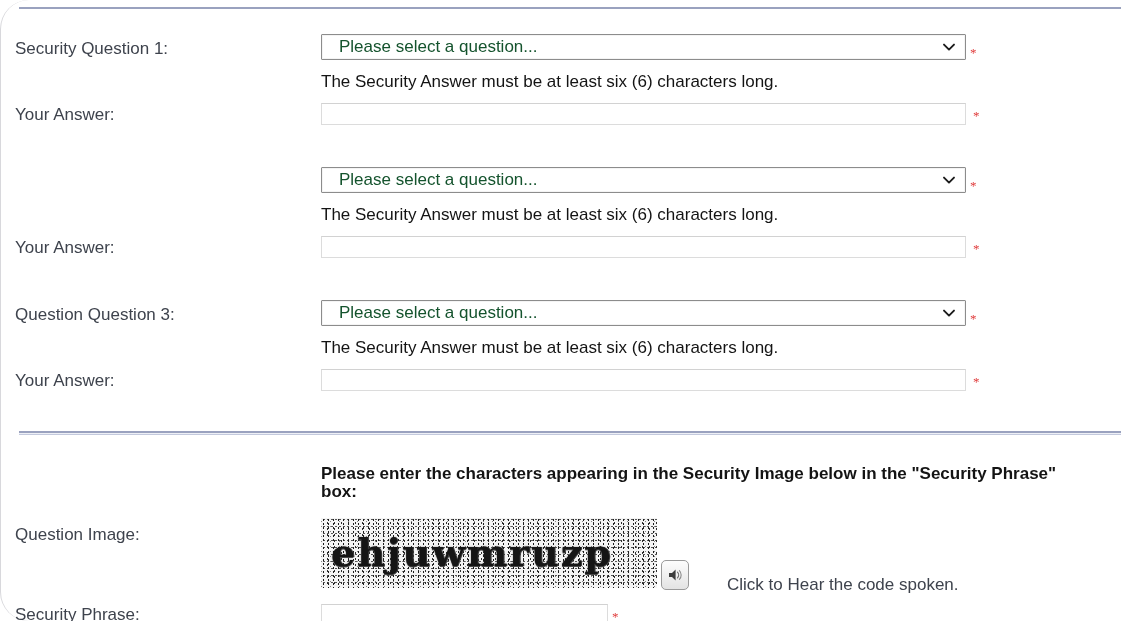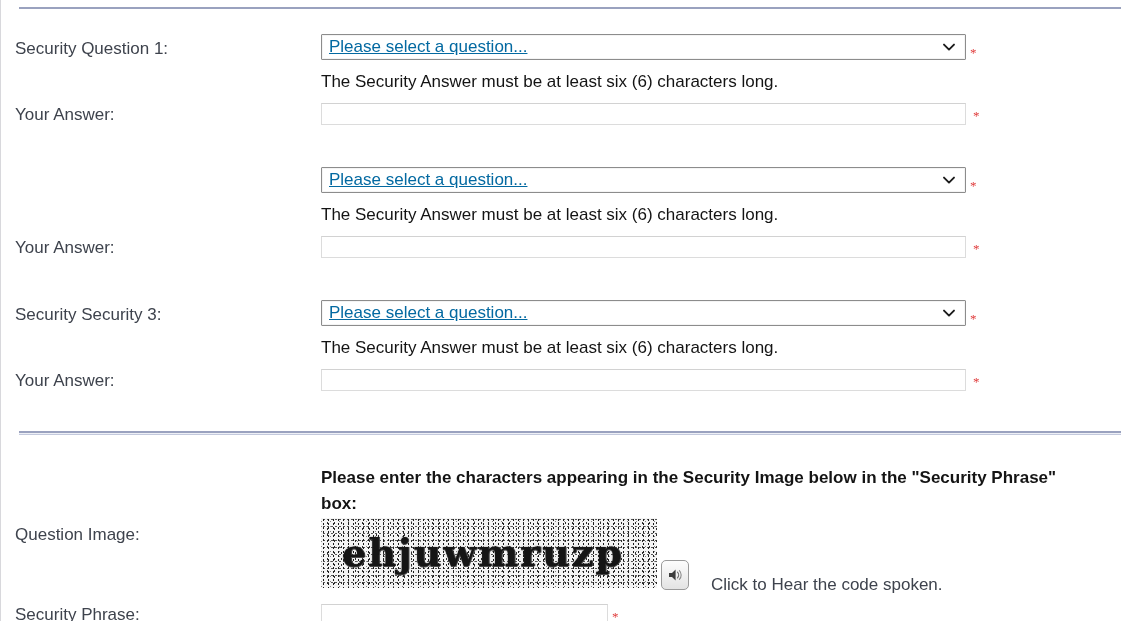--- a/index.html
+++ b/index.html
@@ -15,20 +15,21 @@
     -webkit-font-smoothing: antialiased;
   }
 
   .page {
     position: relative;
     width: 1121px;
     height: 621px;
     box-sizing: border-box;
     border-left: 1px solid #d8d8dc;
     background: #fff;
+    border-radius: 29px;
   }
 
   
   .divider-top {
     position: absolute;
     left: 18px;
     right: 0;
     top: 7px;
     height: 2px;
     background: #9aa2bf;
@@ -73,27 +74,26 @@
     width: 645px;
     height: 26px;
     box-sizing: border-box;
     border: 1px solid #8c8c8c;
     border-radius: 1px;
     background: #ffffff;
     box-shadow: 0 0 0 1px #f4f4f4 inset;
   }
   .sel .sel-text {
     position: absolute;
-    left: 7px;
+    left: 17px;
     top: 0;
     line-height: 24px;
     font-size: 17px;
-    color: #0369a1;
+    color: #14532d;
     white-space: nowrap;
-    text-decoration: underline;
   }
   .sel .chev {
     position: absolute;
     right: 9px;
     top: 50%;
     transform: translateY(-50%);
     width: 14px;
     height: 14px;
     display: block;
   }
@@ -129,21 +129,21 @@
     white-space: nowrap;
   }
   .instruction {
     position: absolute;
     left: 320px;
     top: 465px;
     width: 740px;
     font-size: 17px;
     font-weight: bold;
     color: #141414;
-    line-height: 26px;
+    line-height: 18px;
   }
 
   
   .captcha {
     position: absolute;
     left: 320px;
     top: 518px;
     width: 336px;
     height: 70px;
     overflow: hidden;
@@ -151,21 +151,21 @@
     background-image:
       radial-gradient(#1b1b1b 0.7px, transparent 0.8px),
       radial-gradient(#2e2e2e 0.6px, transparent 0.7px),
       radial-gradient(#555 0.5px, transparent 0.6px),
       radial-gradient(#888 0.6px, transparent 0.7px);
     background-size: 5px 4px, 7px 6px, 4px 7px, 9px 5px;
     background-position: 0 0, 3px 2px, 1px 5px, 5px 1px;
   }
   .captcha-text {
     position: absolute;
-    left: 21px;
+    left: 10px;
     top: 12px;
     font-family: "DejaVu Serif", serif;
     font-weight: bold;
     font-size: 38px;
     letter-spacing: 2px;
     color: #151515;
     text-shadow: 0 1px 0 #4a4a4a, 1px 0 0 #3d3d3d, 0 0 2px rgba(0,0,0,.45);
     filter: blur(0.35px);
   }
 
@@ -181,21 +181,21 @@
     border-radius: 5px;
     background: linear-gradient(#fdfdfd, #e3e3e3);
     display: flex;
     align-items: center;
     justify-content: center;
   }
   .speaker-btn svg { display: block; }
 
   .speaker-caption {
     position: absolute;
-    left: 710px;
+    left: 726px;
     top: 575px;
     font-size: 17px;
     color: #3e434d;
     white-space: nowrap;
   }
 </style>
 </head>
 <body>
 
 <div class="page">
@@ -245,21 +245,21 @@
 
   <div class="row" style="top:233px;">
     <div class="lbl">Your Answer:</div>
     <div class="field-col" style="top:3px;">
       <input class="txt" type="text" value="" style="">
     </div>
     <span class="req" style="left:972px; top:9px;">*</span>
   </div>
 
   <div class="row" style="top:300px;">
-    <div class="lbl">Security Security 3:</div>
+    <div class="lbl">Question Question 3:</div>
     <div class="field-col">
       <div class="sel">
         <span class="sel-text">Please select a question...</span>
         <span class="chev">
           <svg width="14" height="14" viewBox="0 0 14 14">
               <path d="M2 4.6 L7 9.6 L12 4.6" fill="none" stroke="#1b1b1b" stroke-width="1.9" stroke-linecap="round" stroke-linejoin="round"></path>
             </svg>
         </span>
       </div>
     </div>

